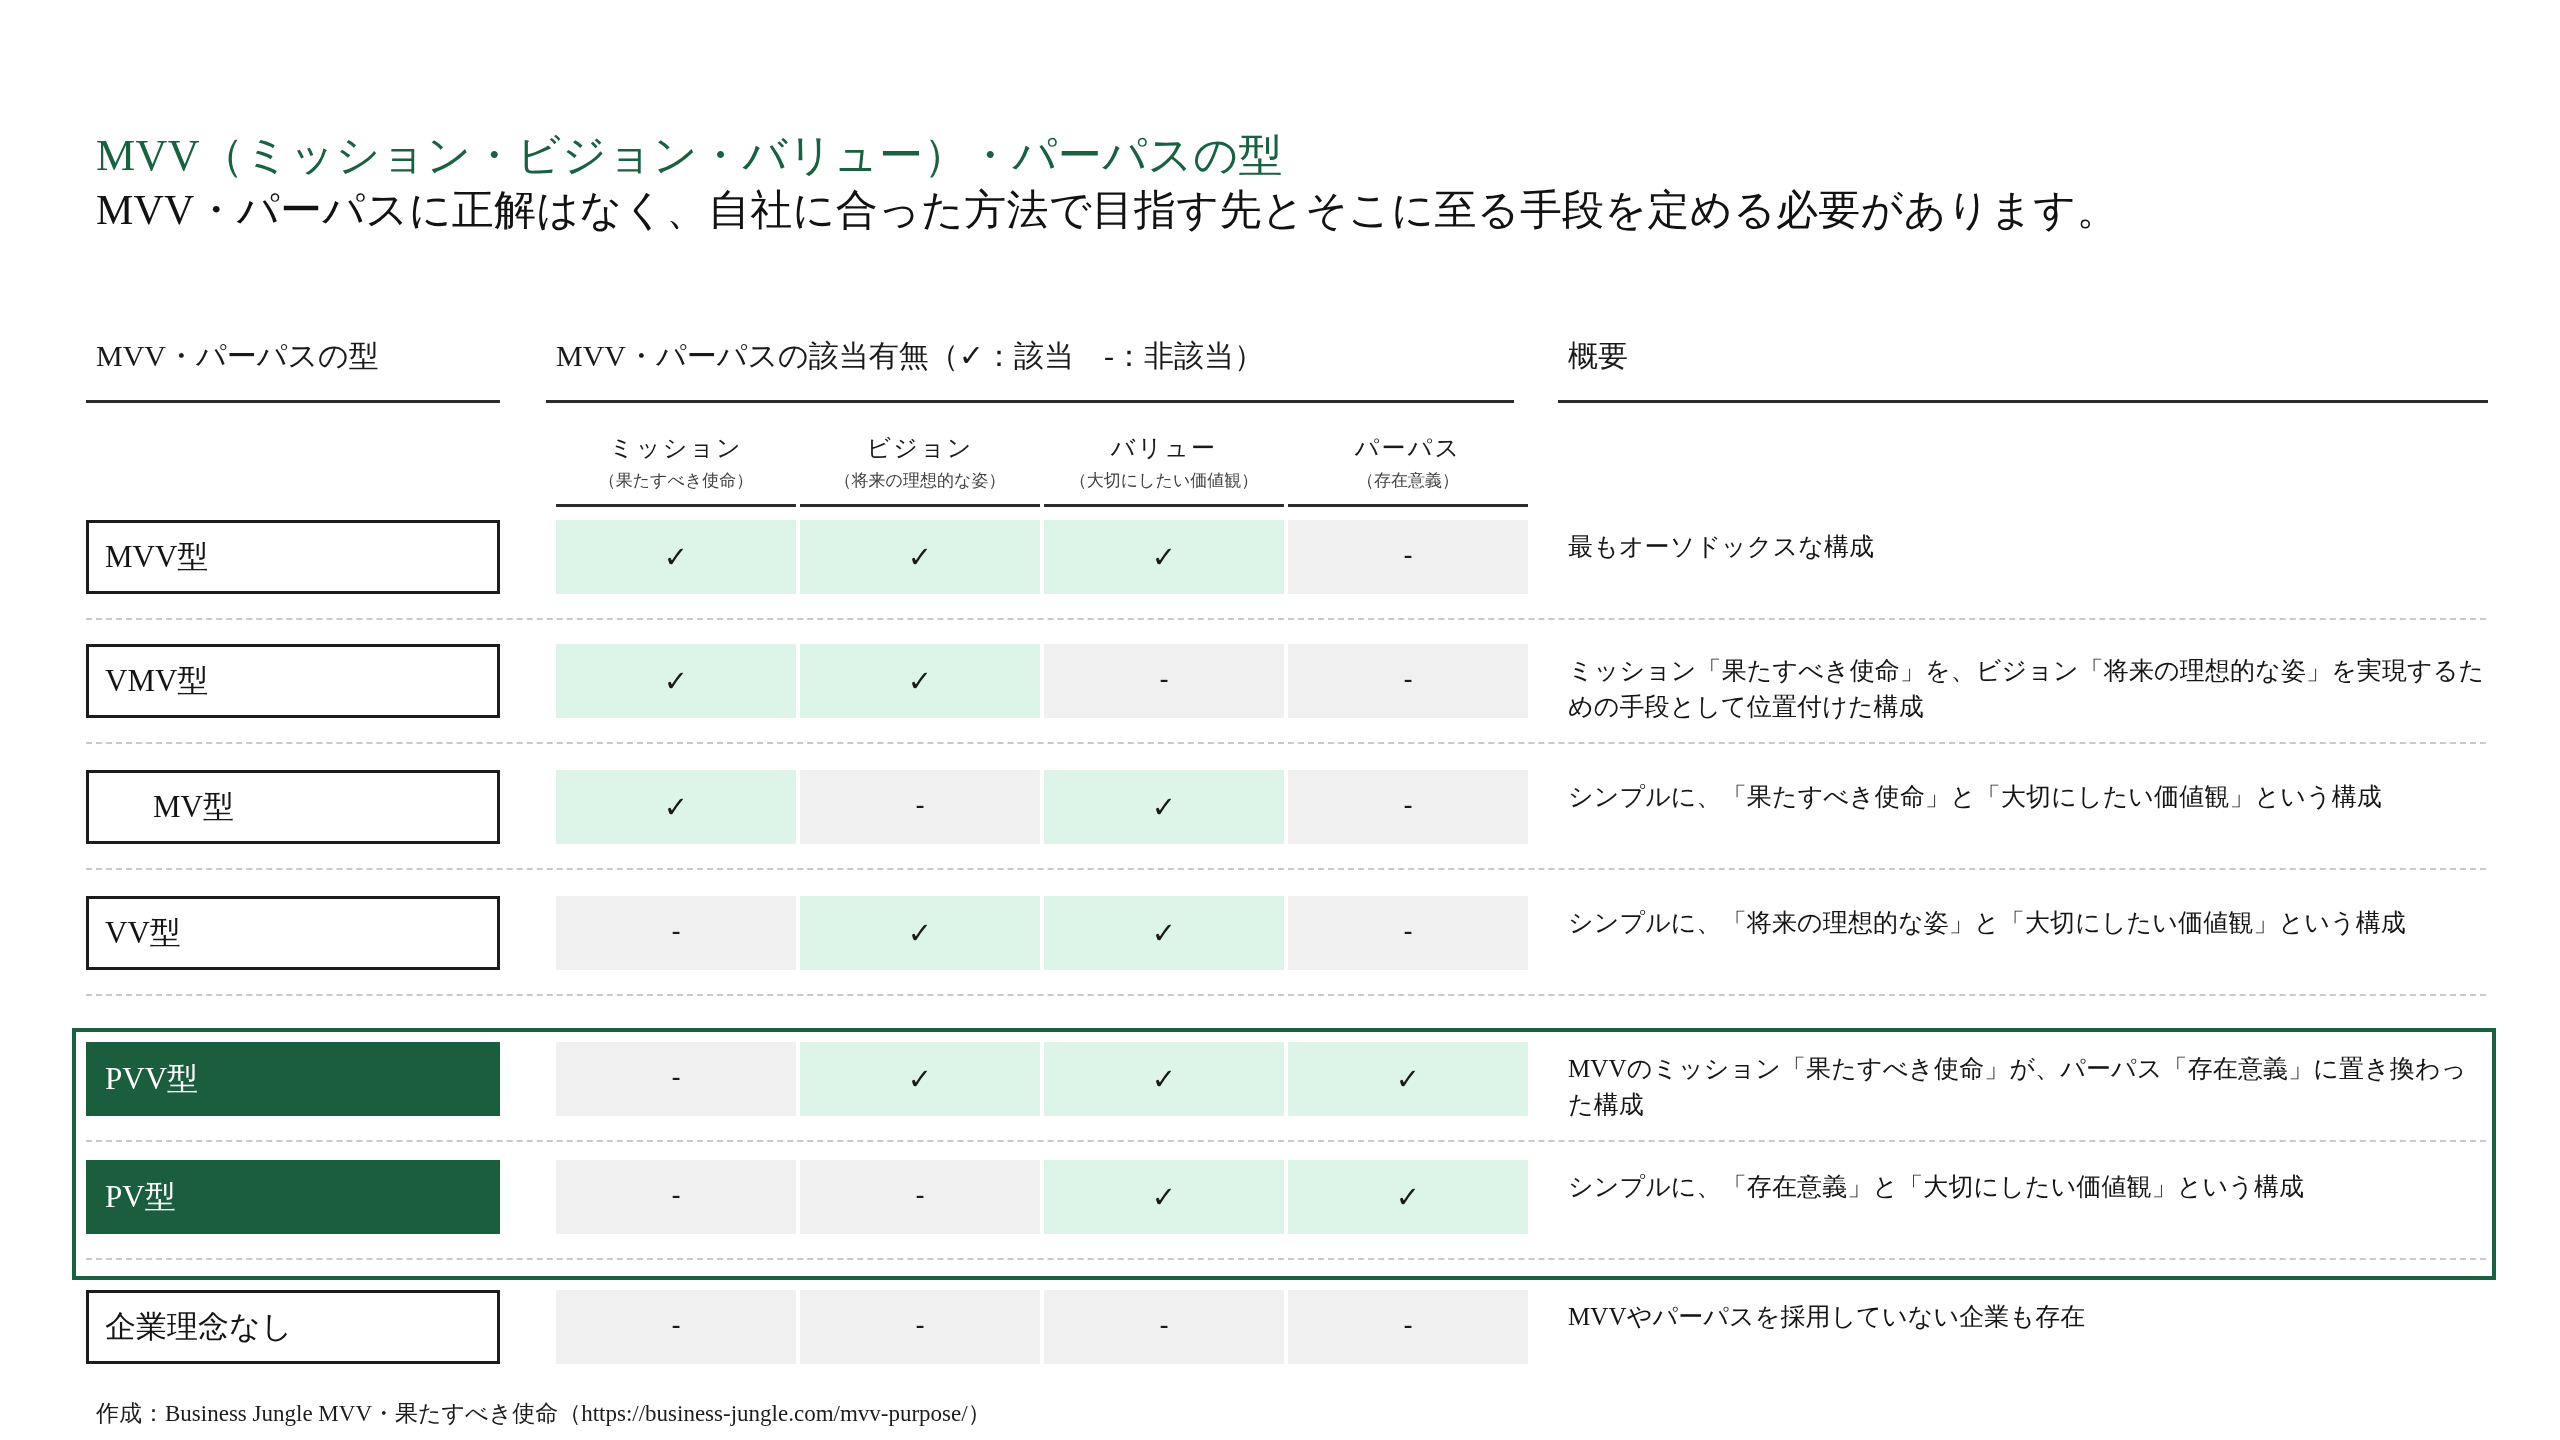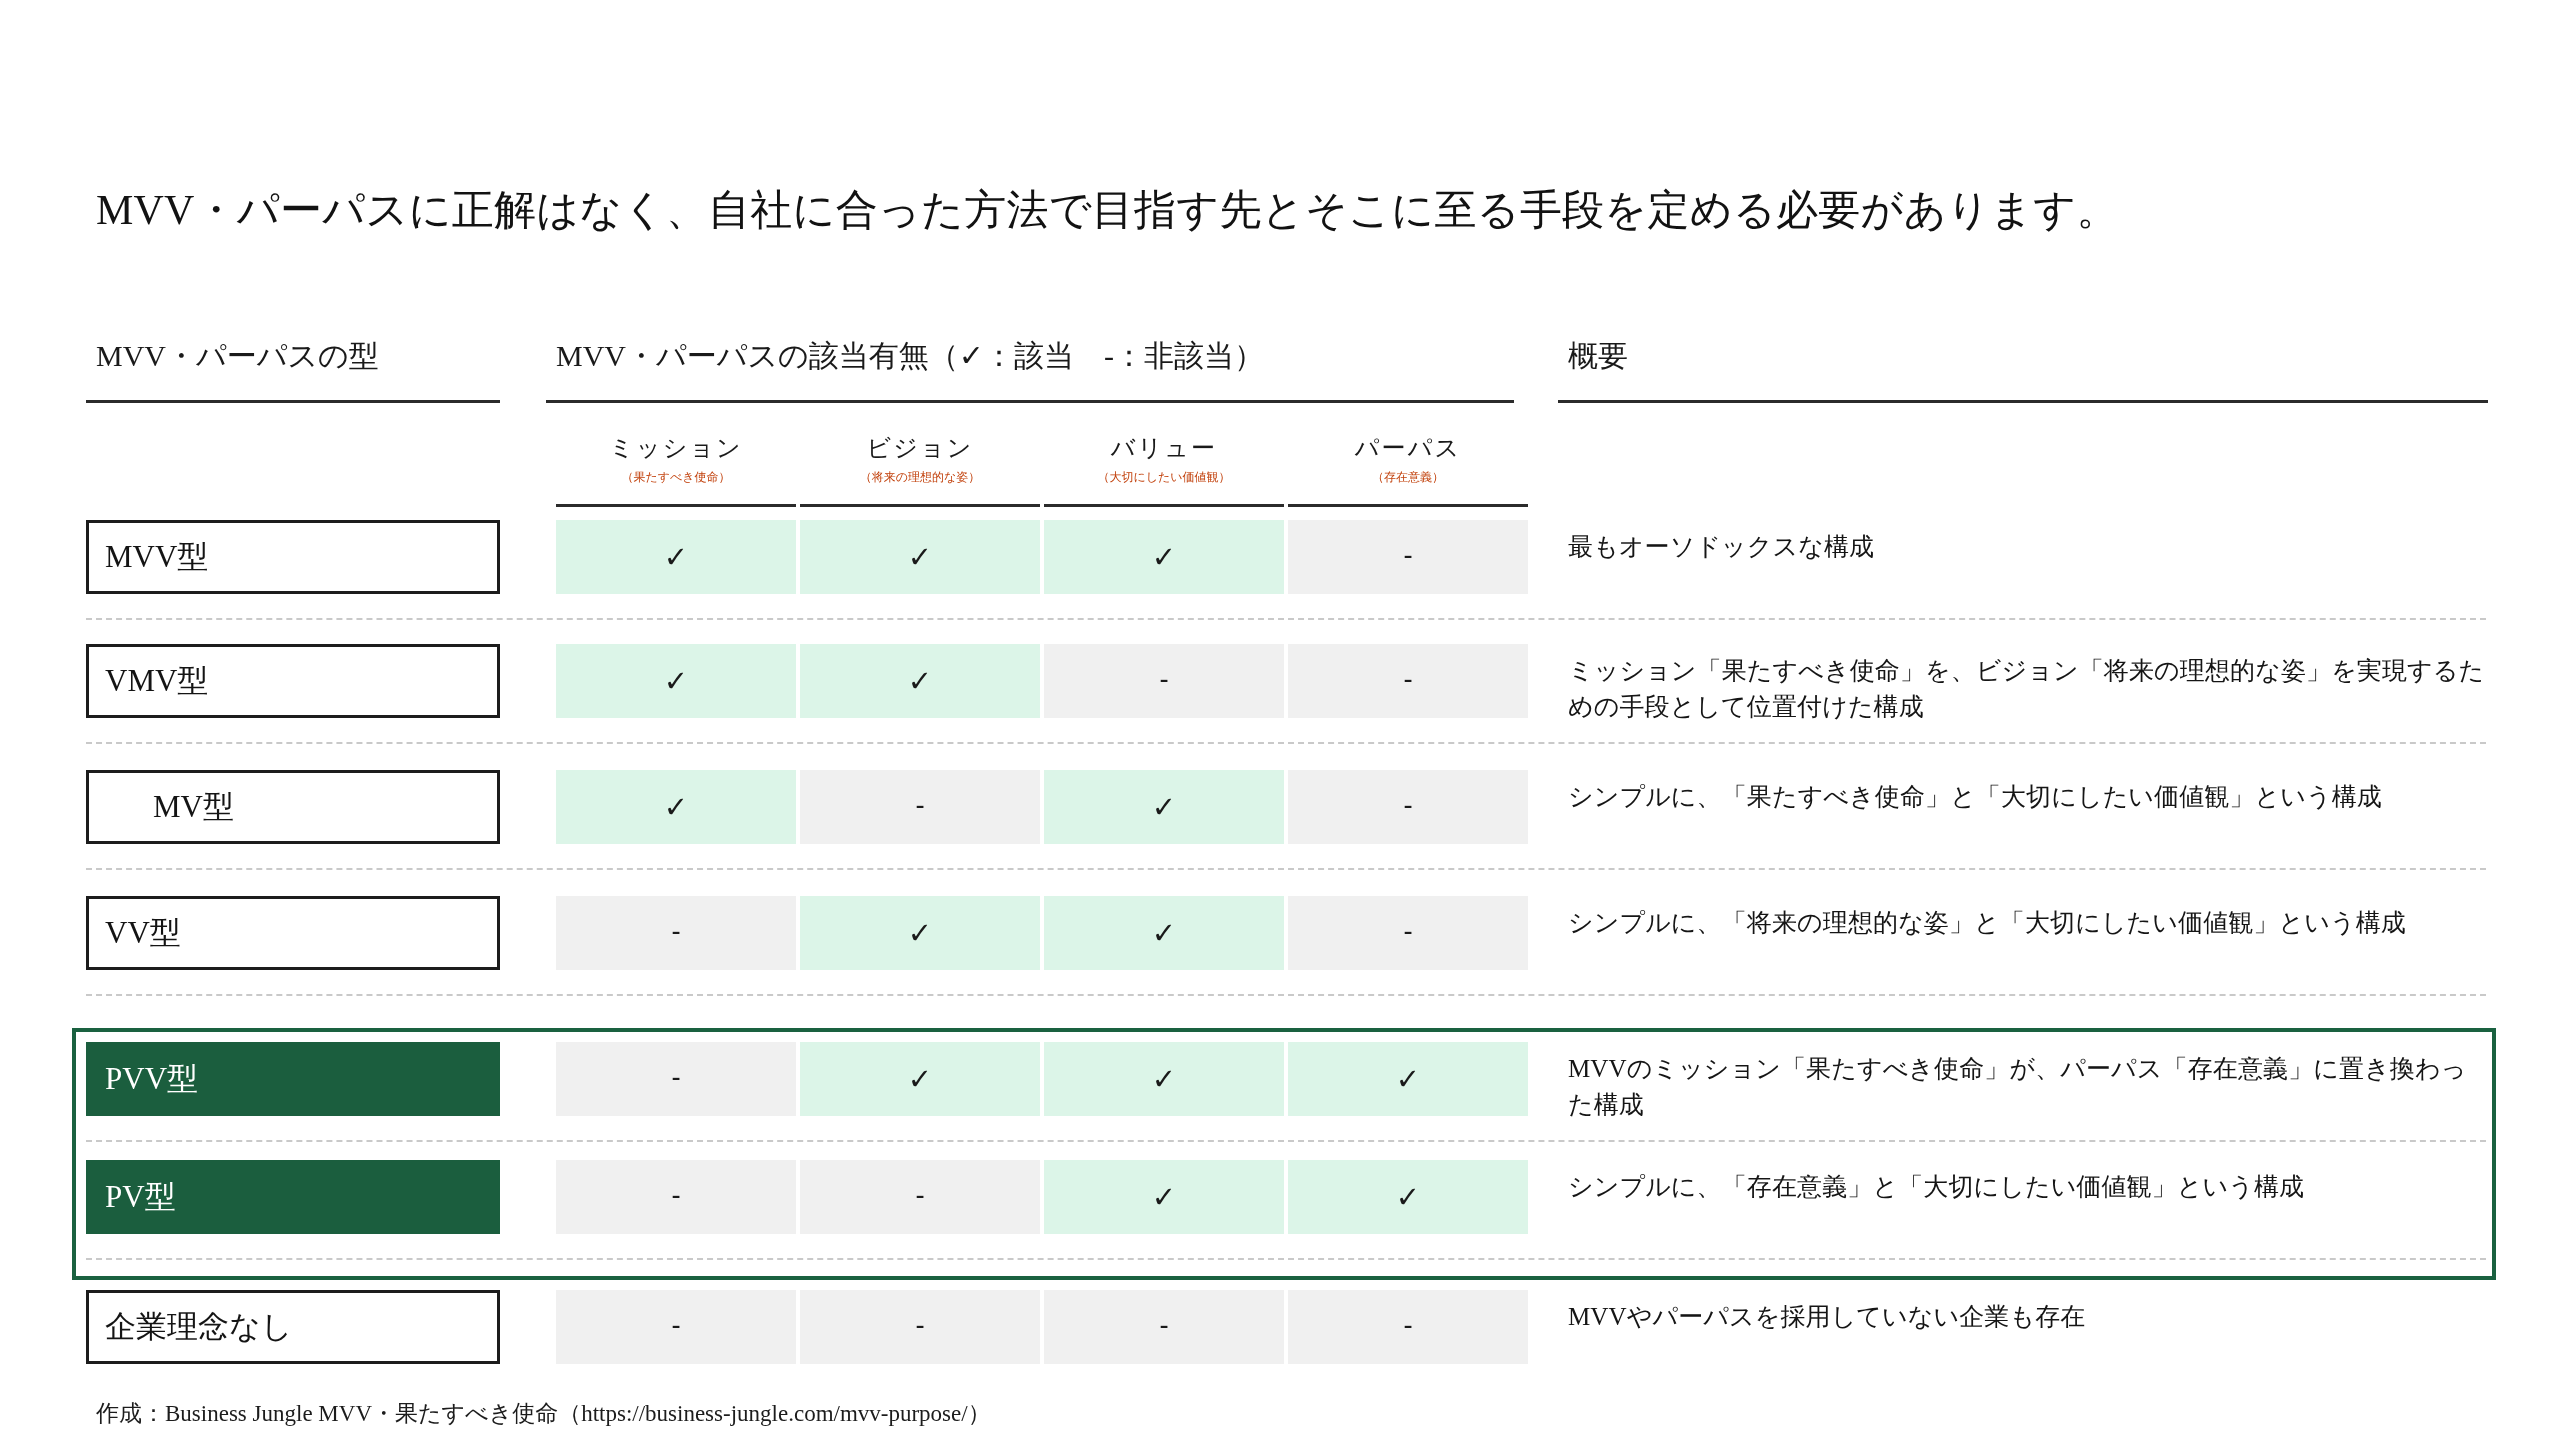--- a/index.html
+++ b/index.html
@@ -89,22 +89,22 @@
   }
   .subhead .sh-main {
     display: block;
     font-size: 24px;
     letter-spacing: 0.09em;
     color: #1a1a1a;
     white-space: nowrap;
   }
   .subhead .sh-sub {
     display: block;
-    font-size: 12px;
-    color: #c2410c;
+    font-size: 17px;
+    color: #404040;
     margin-top: 5px;
     white-space: nowrap;
   }
   .subhead-rule {
     position: absolute;
     height: 3px;
     width: 240px;
     background: #2b2b2b;
   }
 
@@ -192,20 +192,21 @@
     top: 1398px;
     font-size: 23px;
     color: #1c1c1c;
     white-space: nowrap;
   }
 </style>
 </head>
 <body>
 
 <div class="header-row">
+  <div class="page-title">MVV（ミッション・ビジョン・バリュー）・パーパスの型</div>
 </div>
 
 <div class="subtitle">MVV・パーパスに正解はなく、自社に合った方法で目指す先とそこに至る手段を定める必要があります。</div>
 
 <div class="table-wrap">
   <div id="table-dynamic">
       <div class="col-head" style="left:96px;top:336px;">MVV・パーパスの型</div>
       <div class="head-rule" style="left:86px;top:400px;width:414px;"></div>
       <div class="col-head" style="left:556px;top:336px;">MVV・パーパスの該当有無（✓：該当　-：非該当）</div>
       <div class="head-rule" style="left:546px;top:400px;width:968px;"></div>

